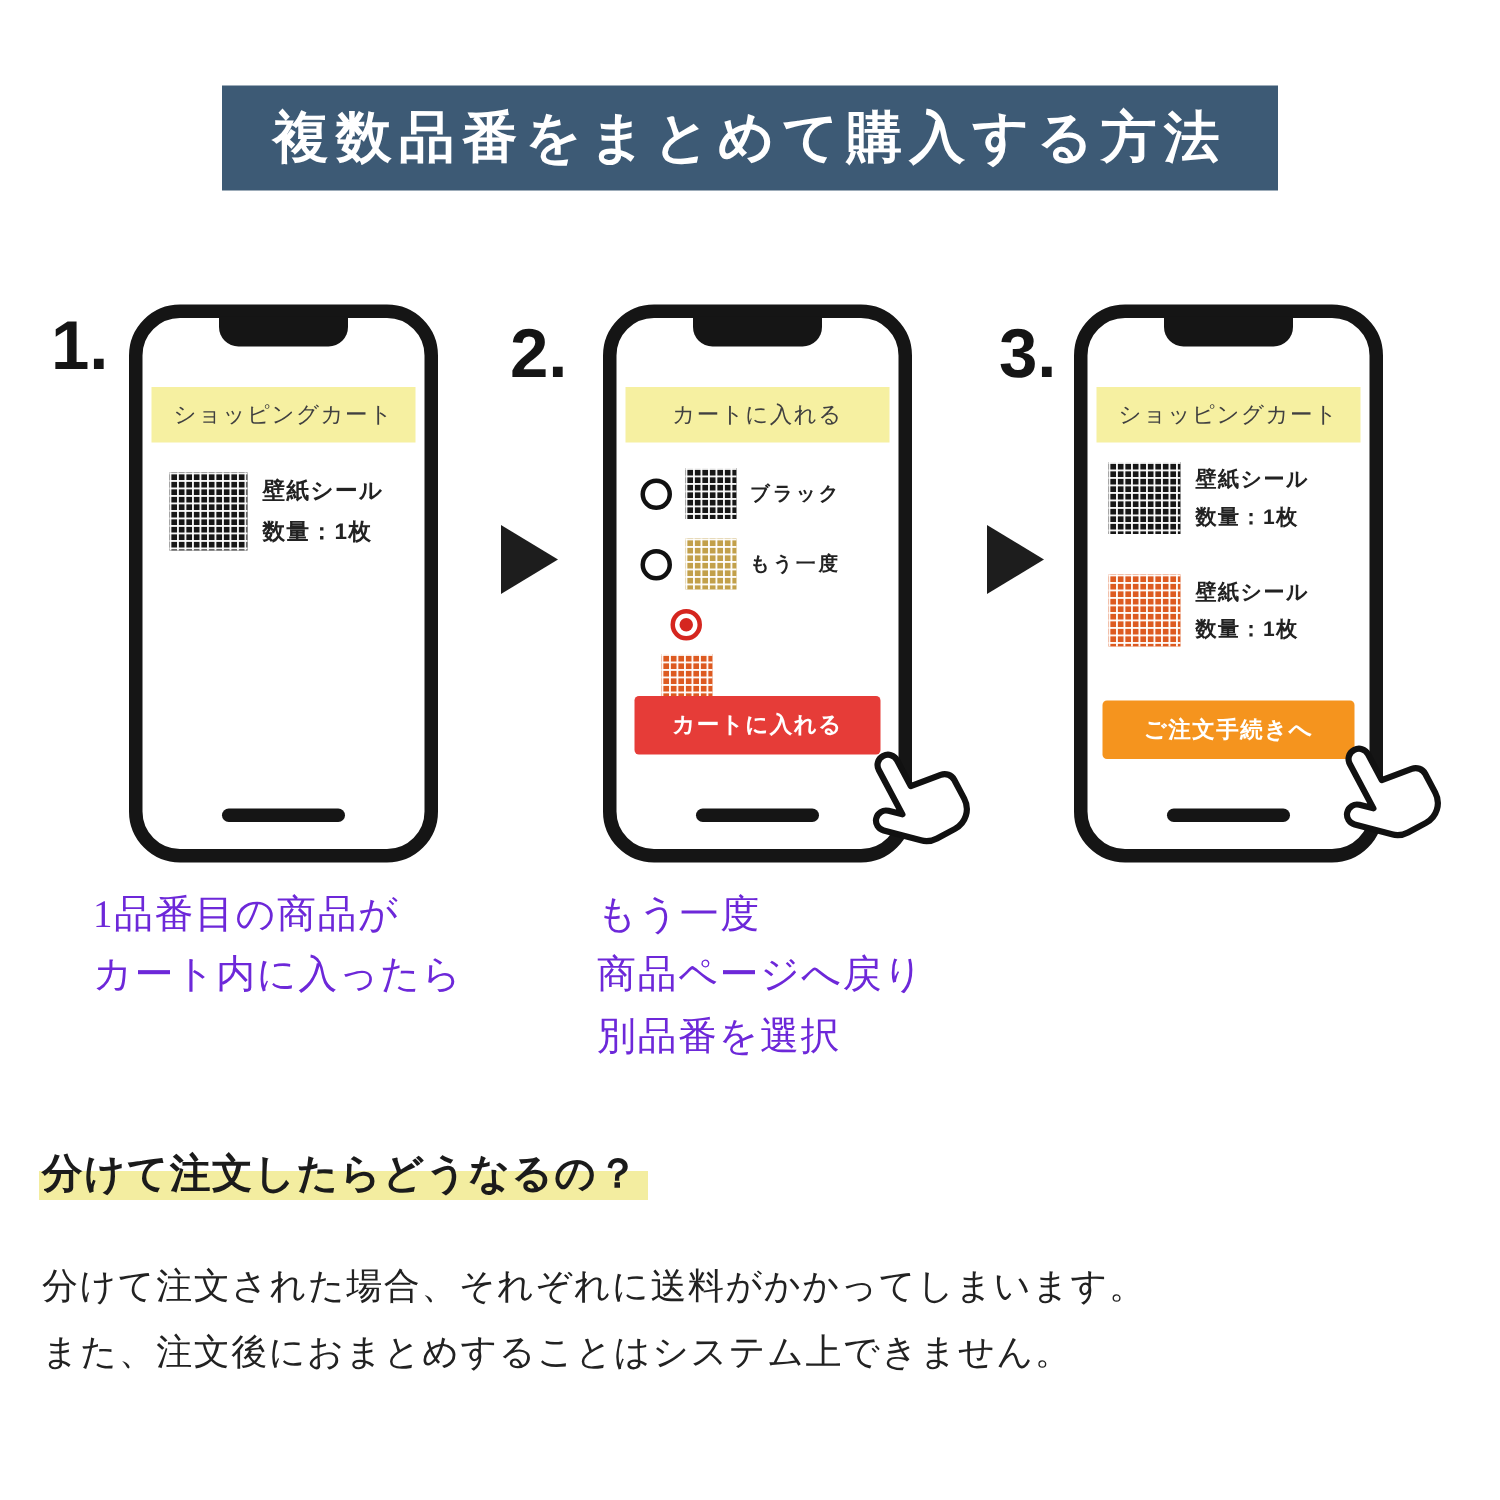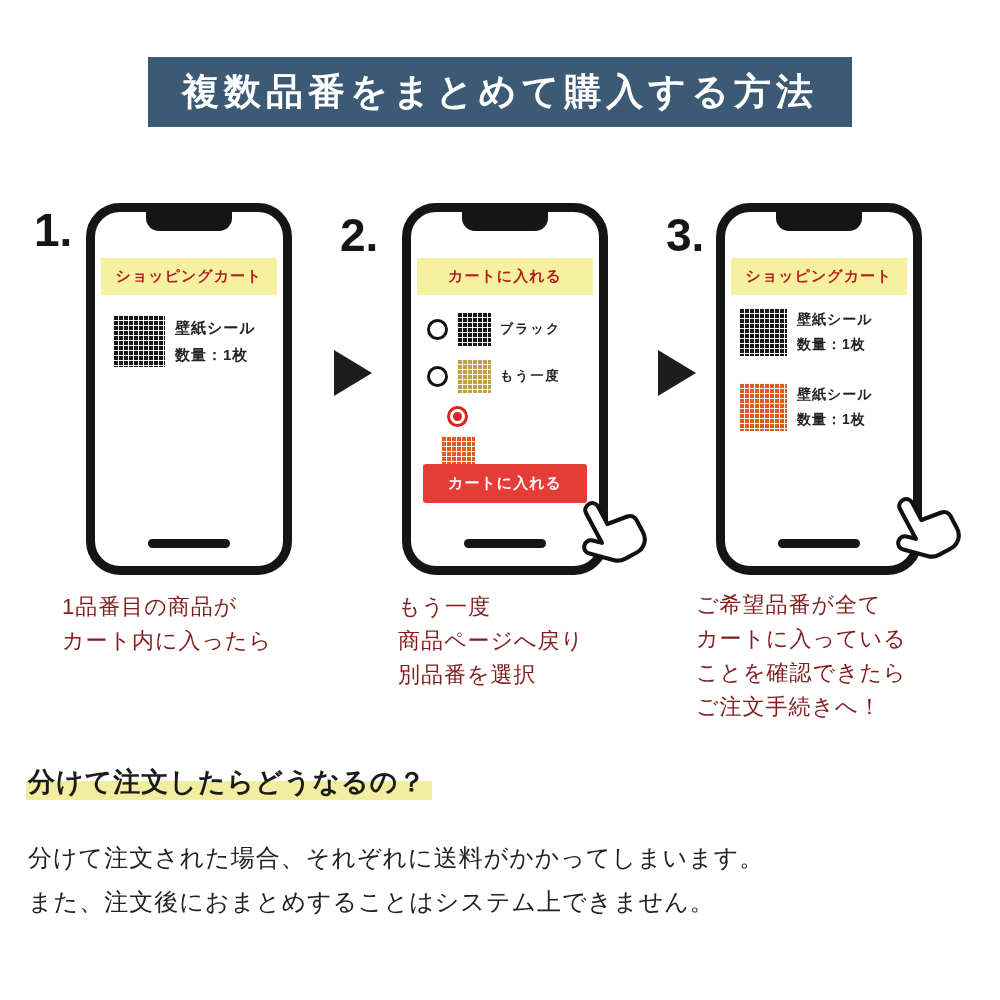--- a/index.html
+++ b/index.html
@@ -20,21 +20,21 @@
   .notch{
     position:absolute;top:-1px;left:50%;transform:translateX(-50%);
     width:86px;height:20px;background:#151515;border-radius:0 0 13px 13px;
   }
   .home-bar{
     position:absolute;bottom:18px;left:50%;transform:translateX(-50%);
     width:82px;height:9px;background:#151515;border-radius:5px;
   }
   .banner{
     position:absolute;top:46px;left:6px;right:6px;padding:9px 0;
-    text-align:center;font-size:15px;font-weight:bold;letter-spacing:1px;color:#b91c1c;
+    text-align:center;font-size:15px;font-weight:normal;letter-spacing:1px;color:#404040;
   }
   .swatch{
     background-image:linear-gradient(rgba(255,255,255,.95) 1px,transparent 1px),
                      linear-gradient(90deg,rgba(255,255,255,.95) 1px,transparent 1px);
     background-size:5px 5px;flex:0 0 auto;
   }
   .swatch-black{background-color:#161616;}
   .swatch-yellow{background-color:#c2a04a;}
   .swatch-orange{background-color:#dd5a20;}
   .item-row{position:absolute;display:flex;align-items:center;gap:10px;}
@@ -51,22 +51,22 @@
     text-align:center;padding:10px 0;border-radius:3px;
   }
   .btn-w1{width:164px;top:252px;}
   .btn-w2{width:168px;top:255px;}
   .arrow{
     position:absolute;width:0;height:0;
     border-top:23px solid transparent;border-bottom:23px solid transparent;
     border-left:38px solid #1d1d1d;
   }
   .caption{
-    position:absolute;font-size:22px;font-weight:500;line-height:1.55;
-    color:#7f1d1d;white-space:pre-line;letter-spacing:1px;
+    position:absolute;font-size:26px;font-weight:500;line-height:1.55;
+    color:#6d28d9;white-space:pre-line;letter-spacing:1px;font-family:Liberation Serif, serif;
   }
   .hand{position:absolute;z-index:10;transform:rotate(-28deg);}
   .footer-heading{
     position:absolute;left:26px;top:764px;font-size:27px;font-weight:bold;color:#1b1b1b;letter-spacing:1px;
   }
   .footer-heading .hl{background:linear-gradient(transparent 42%,#f3eda0 42%);padding:0 6px 3px 2px;}
   .footer-body{
     position:absolute;left:28px;top:836px;font-size:24px;font-weight:500;
     line-height:1.82;color:#222;white-space:pre-line;letter-spacing:1px;
   }
@@ -153,33 +153,30 @@
     </div>
 
     <div class="item-row" style="top:170px;left:14px;">
       <div class="swatch swatch-orange" style="width:48px;height:48px;"></div>
       <div class="item-text item-text-sm">
         <div>壁紙シール</div>
         <div>数量：1枚</div>
       </div>
     </div>
 
+    <div class="phone-btn btn-w2" style="background-color: rgb(245, 148, 30);">ご注文手続きへ</div>
     <div class="home-bar"></div>
   </div>
 
   <div class="hand" style="left:884px;top:488px;">
     <svg width="74" height="78" viewBox="0 0 32 34">
       <path d="M15 3c-1.7 0-3 1.3-3 3v14.6l-3.1-2.8c-1.2-1.1-3.1-1-4.2.3-1 1.2-.9 3 .3 4.1l8.2 7.6c1.2 1.1 2.8 1.7 4.4 1.7h5.9c3.6 0 6.5-2.9 6.5-6.5v-6.2c0-1.6-1.2-2.9-2.8-3.1l-9.2-1.2V6c0-1.7-1.3-3-3-3z" fill="#ffffff" stroke="#111111" stroke-width="1.8" stroke-linejoin="round"></path>
     </svg>
   </div>
 
-  <div class="caption" style="left:696px;top:588px;">ご希望品番が全て
-カートに入っている
-ことを確認できたら
-ご注文手続きへ！</div>
 
   <div class="footer-heading">
     <span class="hl">分けて注文したらどうなるの？</span>
   </div>
   <div class="footer-body">分けて注文された場合、それぞれに送料がかかってしまいます。
 また、注文後におまとめすることはシステム上できません。</div>
 
 </div>
 
 </body></html>

